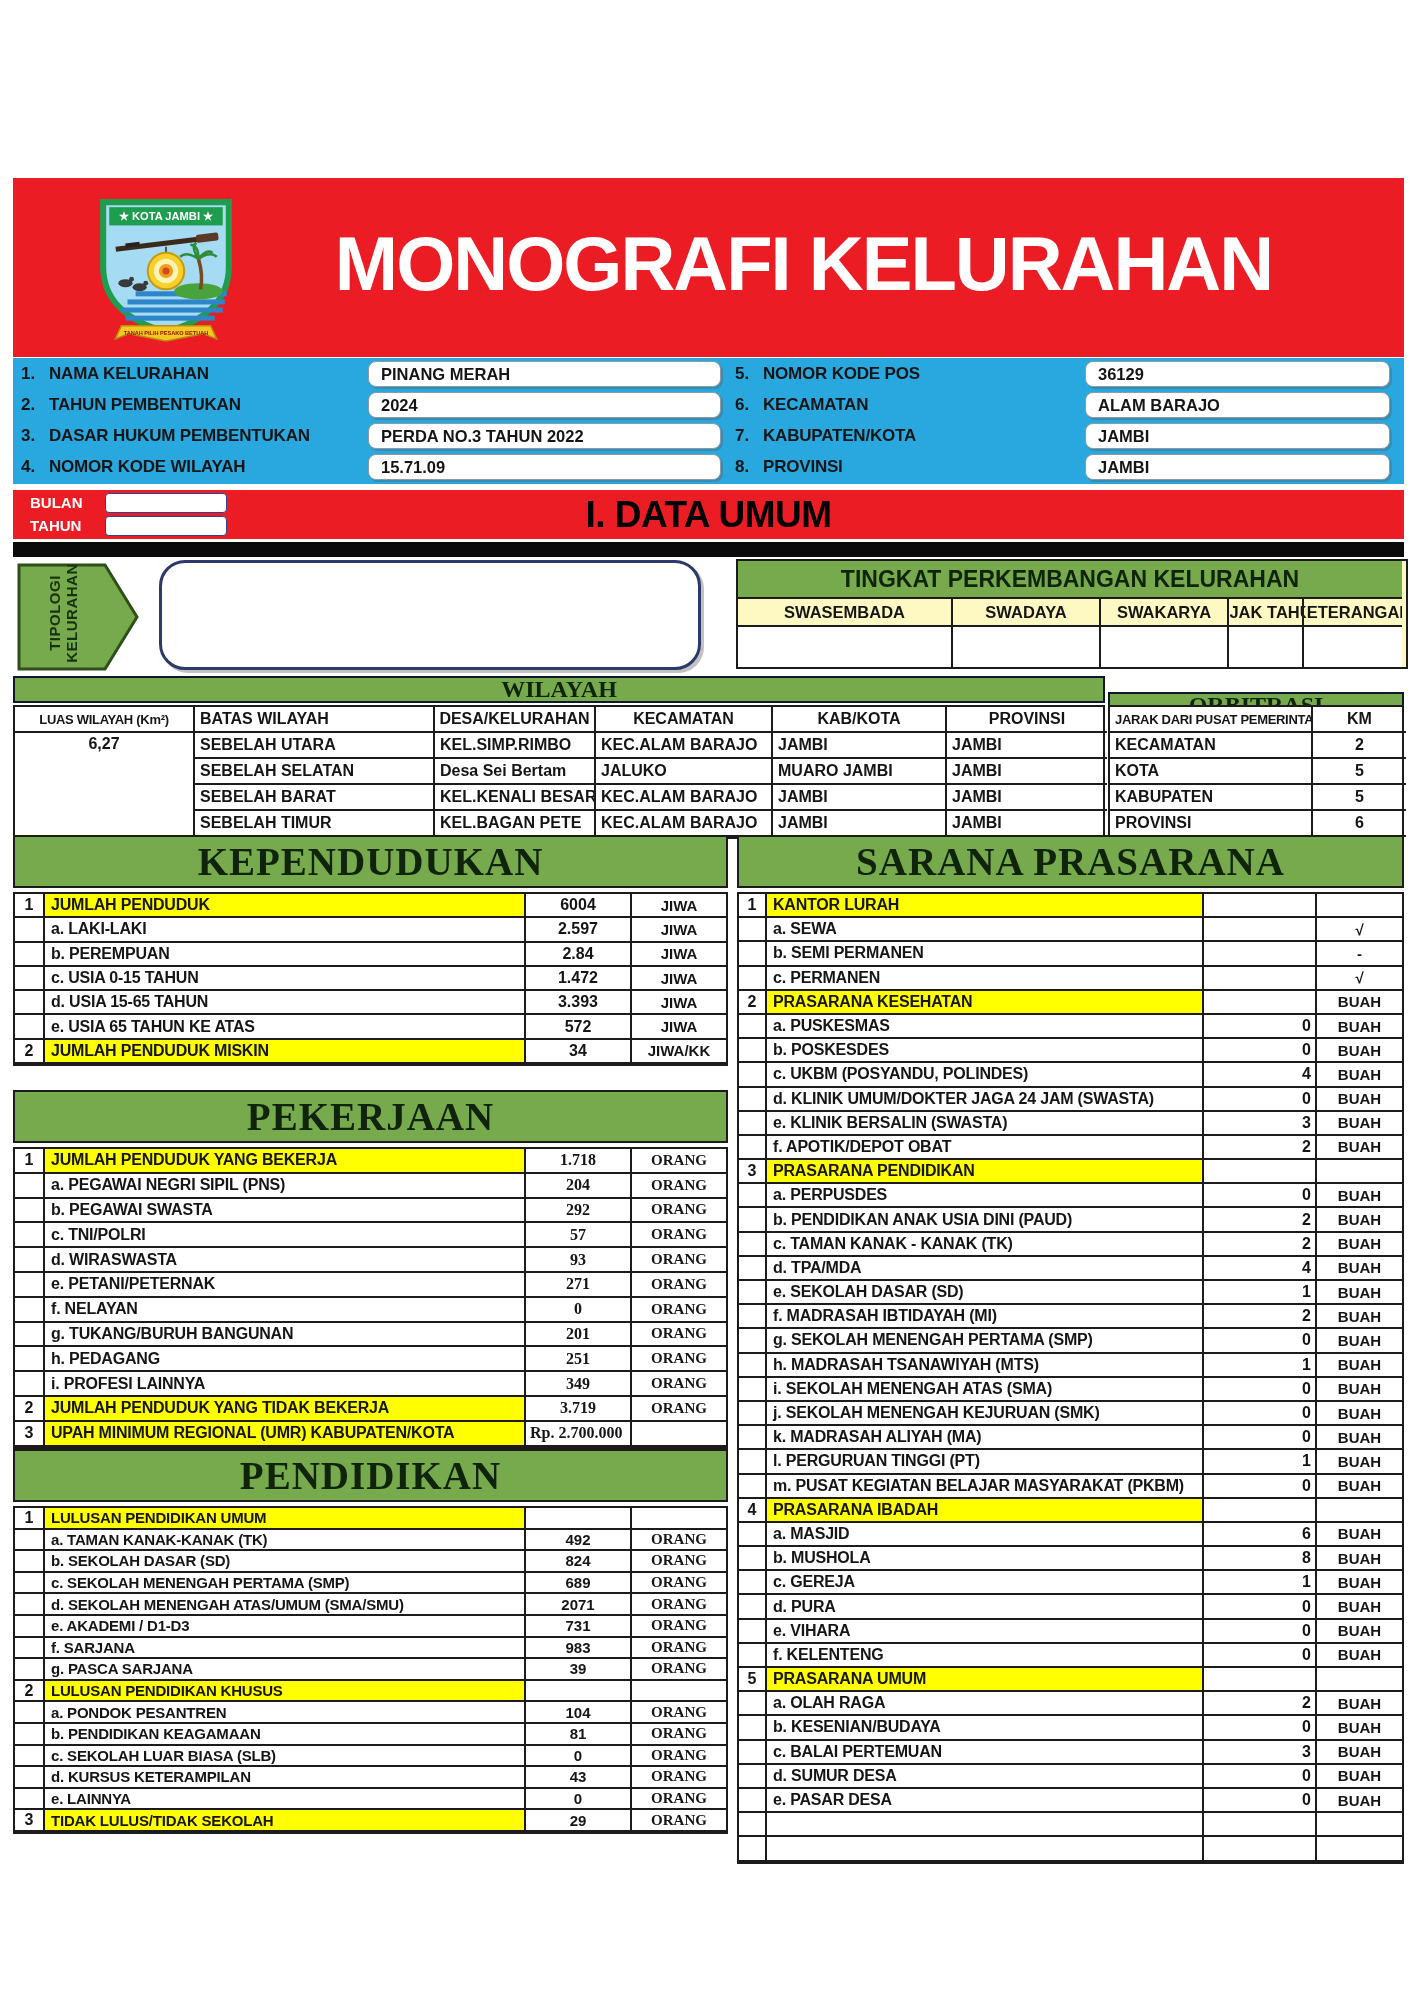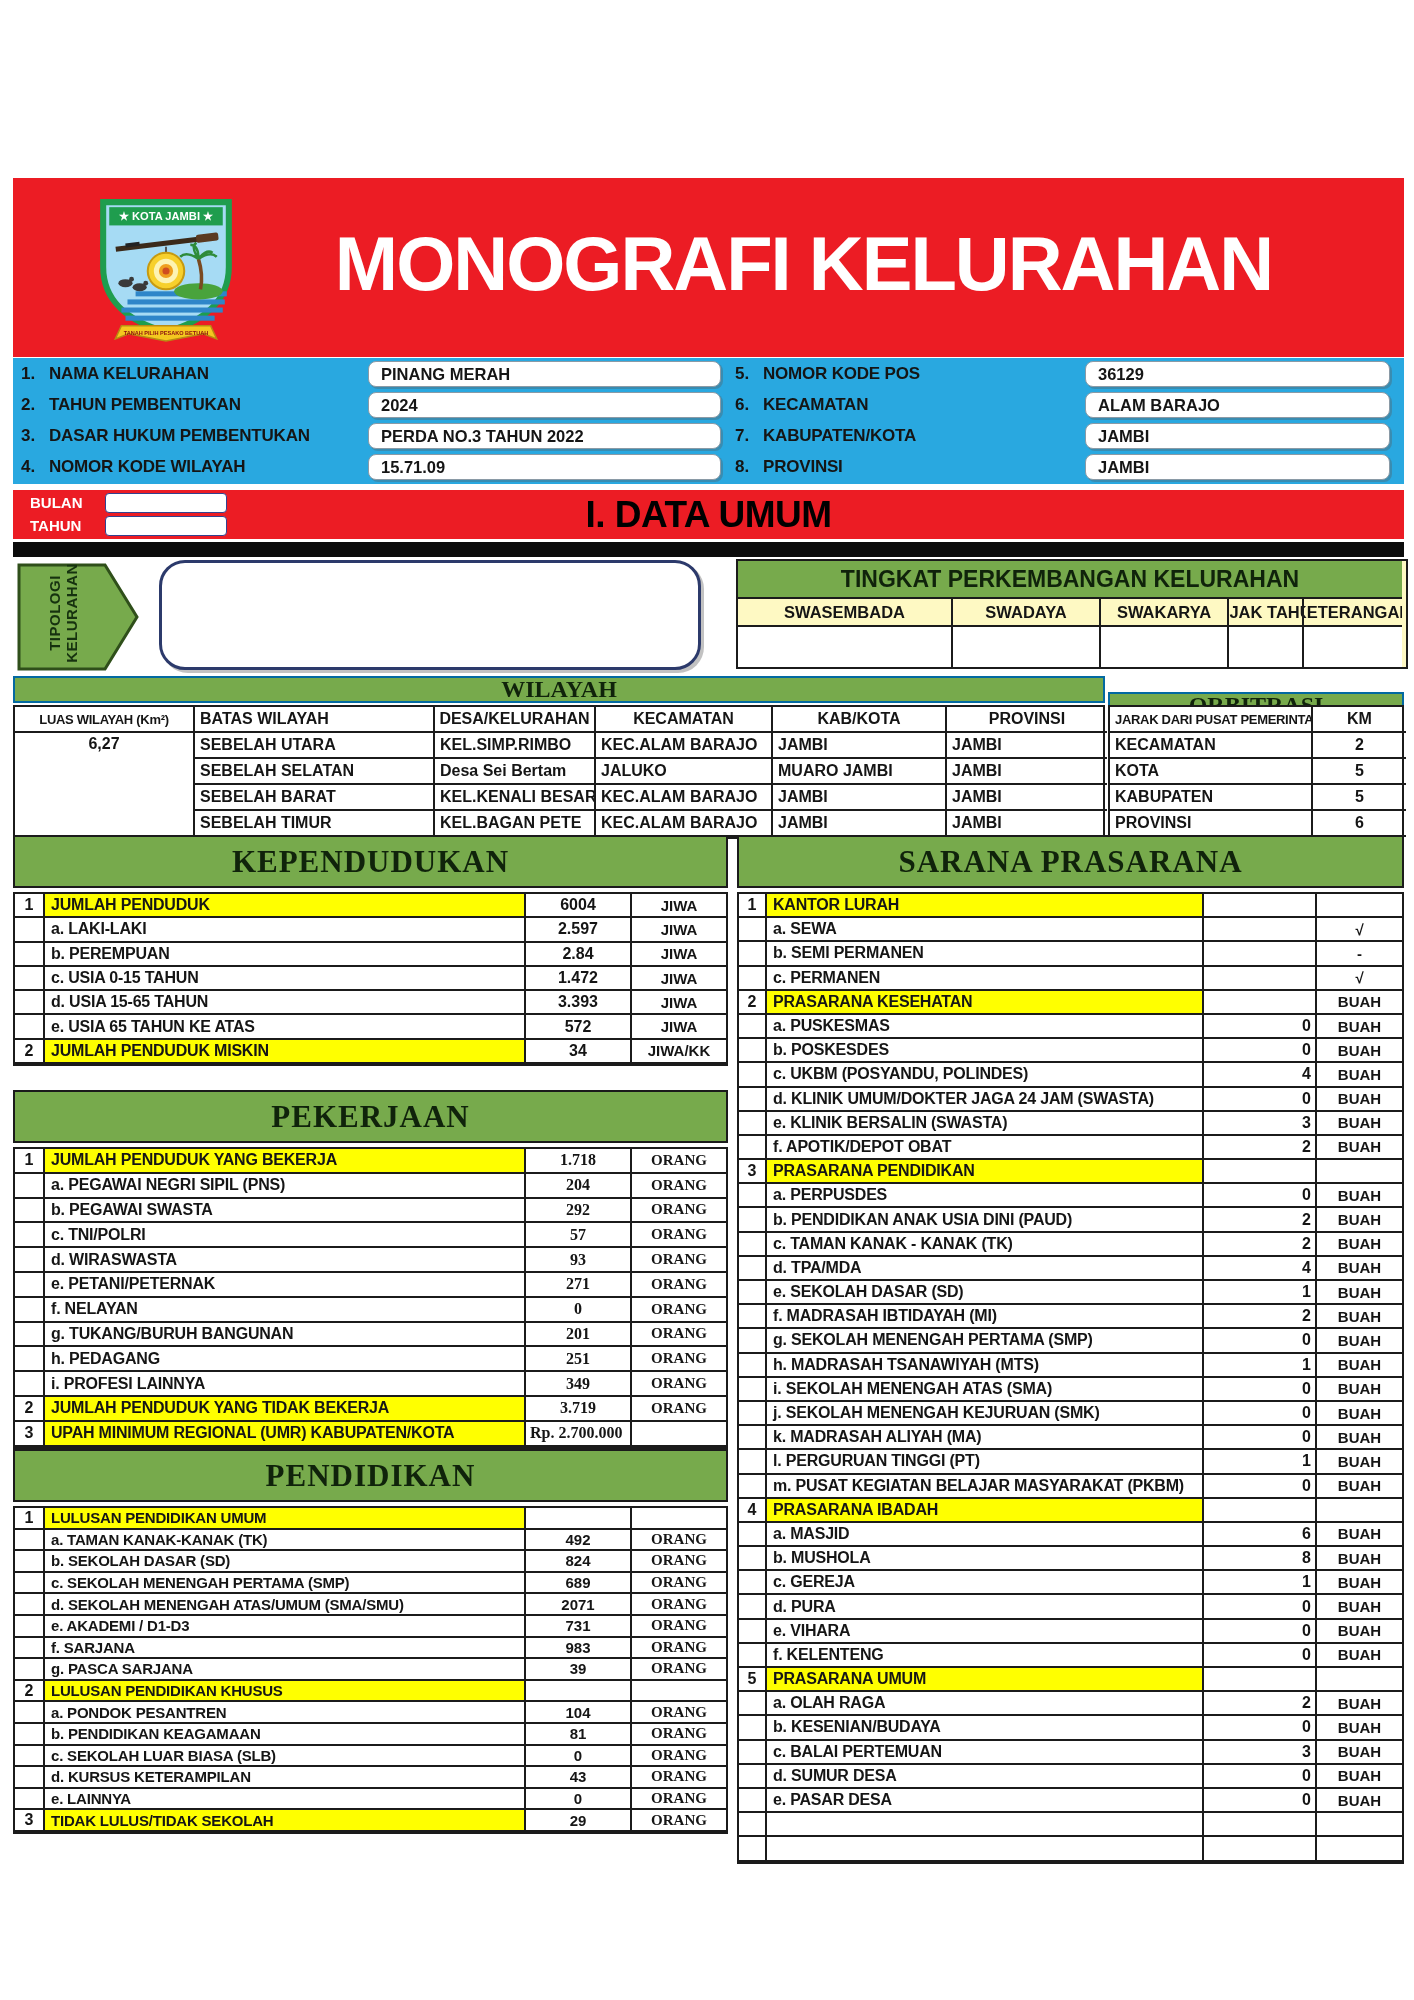--- a/index.html
+++ b/index.html
@@ -45,38 +45,38 @@
   .tingkat{position:absolute;left:723px;top:0;width:668px;display:grid;border:2px solid #1b1b1b;background:#fef9c3;}
   .tk-title{grid-column:1/6;height:36px;background:#77aa4c;border-bottom:2px solid #1b1b1b;display:flex;align-items:center;justify-content:center;
             font-weight:bold;font-size:23px;color:#10230b;}
   .tk-h{height:26px;border-right:2px solid #1b1b1b;border-bottom:2px solid #1b1b1b;display:flex;align-items:center;justify-content:center;
         font-weight:bold;font-size:16.5px;overflow:hidden;white-space:nowrap;}
   .tk-d{height:40px;border-right:2px solid #1b1b1b;background:#fff;}
   .lastcol{border-right:none !important;}
 
   
   .wil-sec{position:absolute;left:13px;top:676px;width:1391px;}
-  .green-bar{background:#77aa4c;border:2px solid #0369a1;box-sizing:border-box;display:flex;align-items:center;justify-content:center;
+  .green-bar{background:#77aa4c;border:2px solid #0f172a;box-sizing:border-box;display:flex;align-items:center;justify-content:center;
              font-family:"Liberation Serif", serif;font-weight:bold;color:#10230b;}
   .wil-title{position:absolute;left:0;top:0;width:1092px;height:27px;font-size:24px;}
   .orb-title{position:absolute;left:1095px;top:16px;width:296px;height:27px;font-size:24px;}
   .wil-grid{position:absolute;left:0;top:29px;display:grid;grid-template-columns:180px 240px 161px 177px 174px 160px;
             border:2px solid #1b1b1b;background:#fff;width:1092px;box-sizing:border-box;}
   .orb-grid{position:absolute;left:1095px;top:29px;display:grid;grid-template-columns:203px 93px;
             border:2px solid #1b1b1b;background:#fff;width:296px;box-sizing:border-box;}
   .wcell{border-right:2px solid #1b1b1b;border-bottom:2px solid #1b1b1b;display:flex;align-items:center;
          font-weight:bold;font-size:16px;padding:8px 5px;box-sizing:border-box;height:26px;white-space:nowrap;overflow:hidden;}
   .wcell.center{justify-content:center;}
   .wcell.tall{height:auto;align-items:flex-start;justify-content:center;padding-top:2px;border-bottom:none;}
   .wcell.hsmall{font-size:13px;letter-spacing:-0.3px;}
 
   
   .section{position:absolute;}
   .sec-title{height:53px;background:#77aa4c;border:2px solid #1b1b1b;box-sizing:border-box;display:flex;align-items:center;justify-content:center;
-             font-family:"Liberation Serif", serif;font-weight:bold;font-size:31px;color:#10230b;letter-spacing:1px;}
+             font-family:"Liberation Serif", serif;font-weight:bold;font-size:39px;color:#10230b;letter-spacing:1px;}
   .tbl{display:grid;border:2px solid #1b1b1b;background:#fff;margin-top:4px;box-sizing:border-box;}
   .cell{border-right:2px solid #1b1b1b;border-bottom:2px solid #1b1b1b;display:flex;align-items:center;
         font-weight:bold;box-sizing:border-box;overflow:hidden;white-space:nowrap;}
   .c-no{justify-content:center;font-size:16px;}
   .c-label{padding-left:6px;font-size:16px;letter-spacing:-0.2px;}
   .c-label.hl{background:#ffff00;}
   .c-val{justify-content:center;font-size:16px;}
   .c-val.vright{justify-content:flex-end;padding-right:4px;}
   .c-val.vleft{justify-content:flex-start;padding-left:4px;}
   .c-unit{justify-content:center;font-size:15px;}

